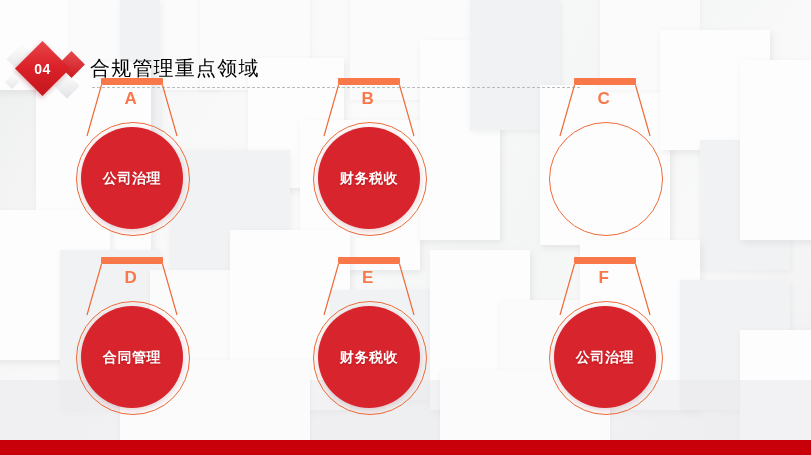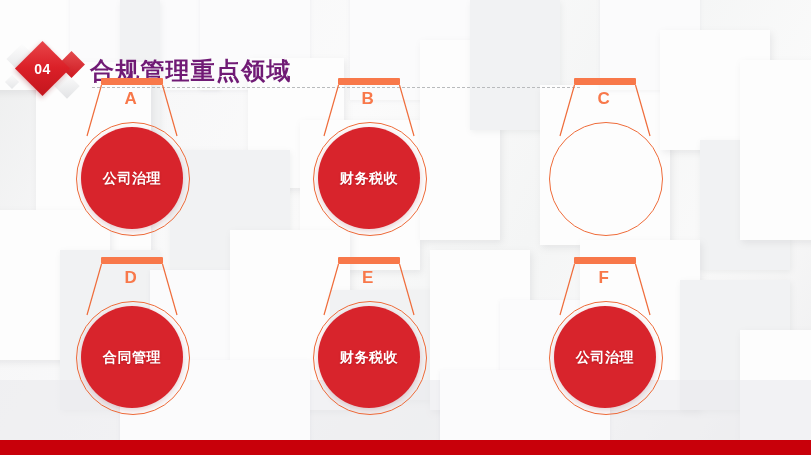--- a/index.html
+++ b/index.html
@@ -28,22 +28,22 @@
   .dia.sm-red{left:58px;top:13px;width:19px;height:19px;
      background:linear-gradient(135deg,#e44b4e 0%,#cf1a22 100%);}
   .dia.g1{left:7px;top:6px;width:22px;height:22px;background:linear-gradient(135deg,#fdfdfd,#e3e4e6);}
   .dia.g2{left:54px;top:35px;width:18px;height:18px;background:linear-gradient(135deg,#fdfdfd,#e2e3e5);}
   .dia.g3{left:3px;top:35px;width:10px;height:10px;background:linear-gradient(135deg,#fafafa,#e6e7e9);}
   .dia.g4{left:34px;top:1px;width:11px;height:11px;background:linear-gradient(135deg,#f6f6f7,#e9eaec);}
   #badge-num{position:absolute;left:19px;top:7px;width:39px;height:39px;
      display:flex;align-items:center;justify-content:center;
      color:#fff;font-size:14px;font-weight:bold;letter-spacing:.4px;}
 
-  #title{position:absolute;left:90px;top:15px;font-size:24px;font-weight:bold;
-     color:#701a75;letter-spacing:1.2px;white-space:nowrap;}
+  #title{position:absolute;left:90px;top:15px;font-size:20px;font-weight:normal;
+     color:#000000;letter-spacing:1.2px;white-space:nowrap;}
   #rule{position:absolute;left:92px;top:47px;width:488px;height:0;
      border-top:1px dashed #b9bbbd;}
 
   
   .flask{position:absolute;width:160px;height:175px;}
   .bar{position:absolute;left:50px;top:0;width:62px;height:7px;background:#f8784a;border-radius:1px;}
   .neck{position:absolute;left:0;top:6px;width:160px;height:58px;}
   .neck svg{display:block;}
   .letter{position:absolute;left:0;top:11px;width:160px;text-align:center;
      font-size:17px;font-weight:bold;color:#f8784a;letter-spacing:.5px;}

